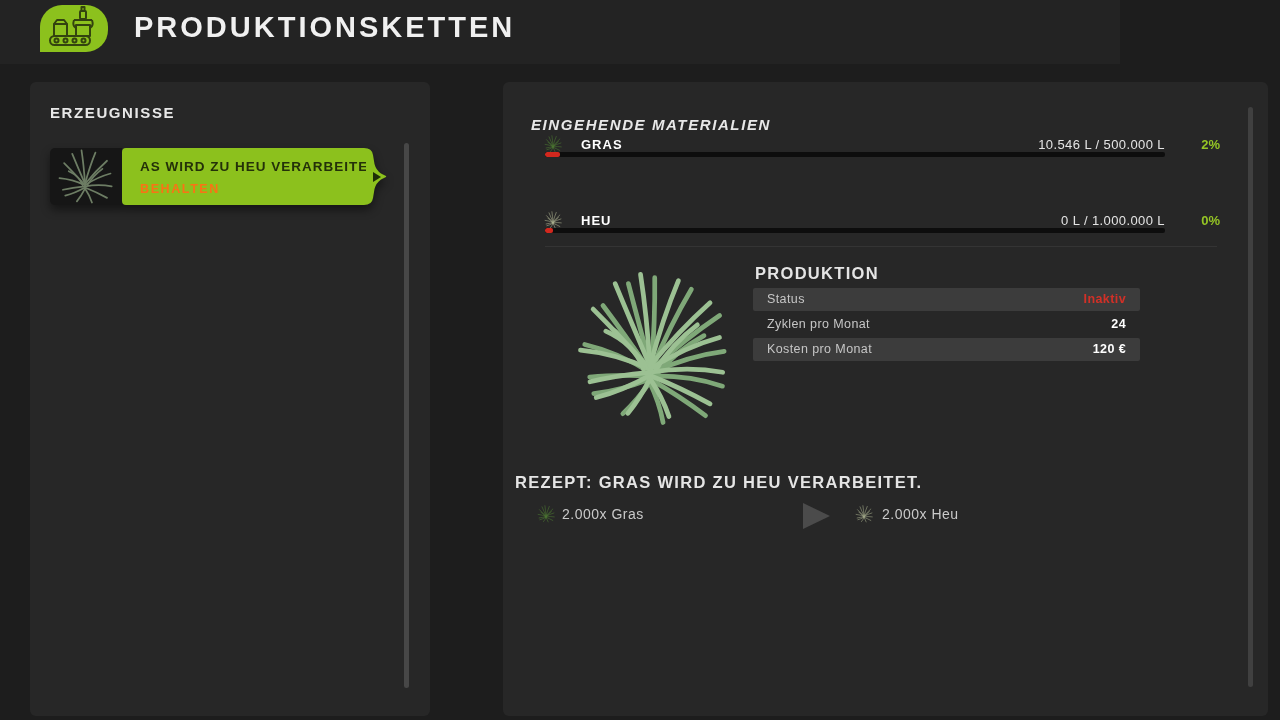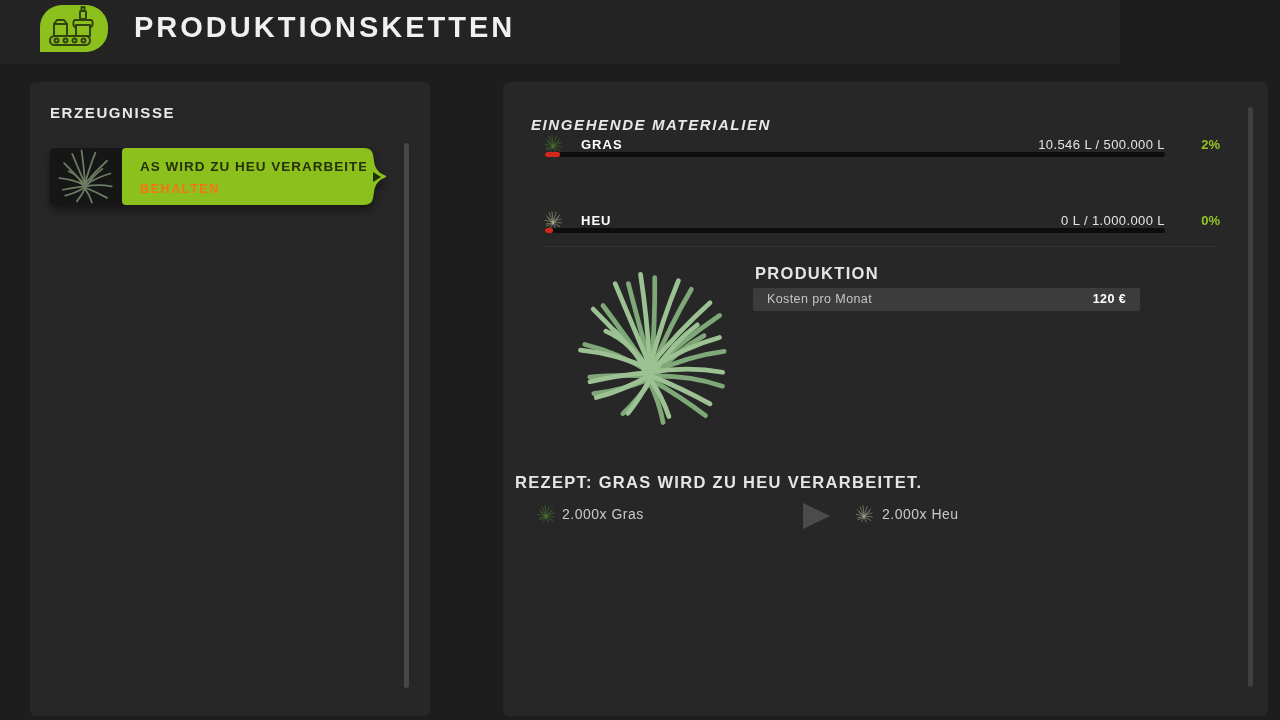--- a/index.html
+++ b/index.html
@@ -171,20 +171,28 @@
         <use href="#grass"></use>
       </svg>
     <svg width="158" height="158" style="color:#9cc193;position:absolute;left:0;top:0;">
         <use href="#grass"></use>
       </svg>
   </div>
   <div class="abs big-title prod-title">PRODUKTION</div>
 
   <div class="abs prod-table">
     <div class="prod-row shaded">
+      <span class="prod-label">Status</span>
+      <span class="prod-value alert">Inaktiv</span>
+    </div>
+    <div class="prod-row">
+      <span class="prod-label">Zyklen pro Monat</span>
+      <span class="prod-value">24</span>
+    </div>
+    <div class="prod-row shaded">
       <span class="prod-label">Kosten pro Monat</span>
       <span class="prod-value">120 €</span>
     </div>
   </div>
 
   <div class="abs big-title recipe-title">REZEPT: GRAS WIRD ZU HEU VERARBEITET.</div>
 
   <div class="abs recipe-icon" style="left:34px;color:#4e7c33">
     <svg width="18" height="18">
         <use href="#grass"></use>

